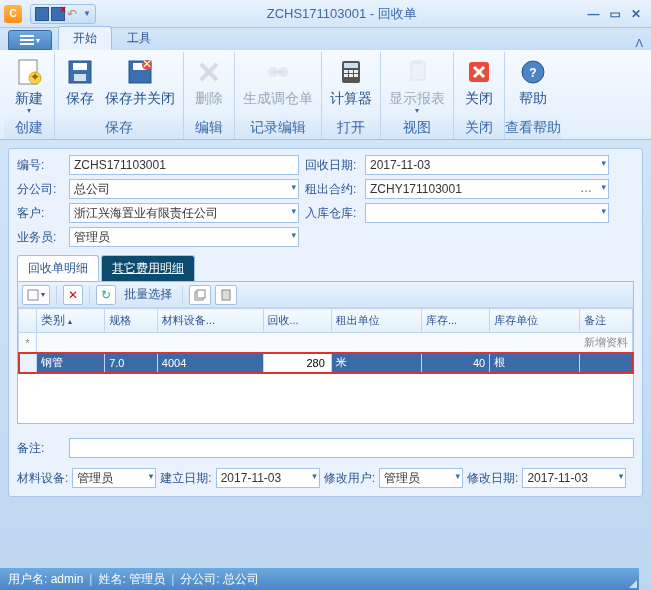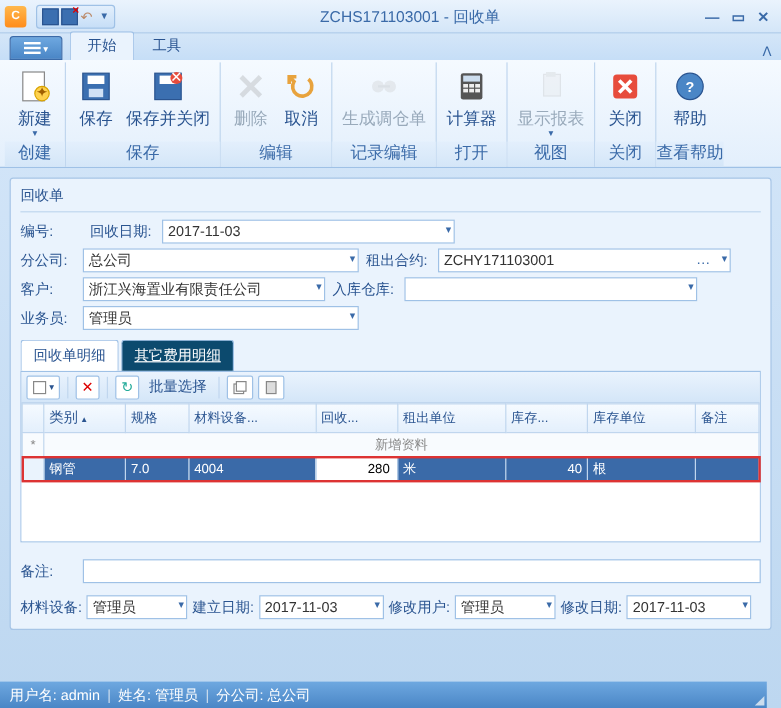--- a/index.html
+++ b/index.html
@@ -50,21 +50,21 @@
 .subpanel { border:1px solid #9fc1e6; background:#fff; }
 .toolbar { height:26px; background:linear-gradient(180deg,#eaf3fd,#d4e6f8); border-bottom:1px solid #c0d6ee; display:flex; align-items:center; padding:0 4px; gap:4px;}
 .tbtn { height:20px; min-width:20px; border:1px solid #9fc1e6; background:#fff; border-radius:2px; display:flex; align-items:center; justify-content:center; cursor:pointer; padding:0 4px; color:#2a5490;}
 .tbtn.red { color:#d00;}
 .tsep { width:1px; height:18px; background:#c0d6ee; margin:0 2px;}
 
 table.grid { width:100%; border-collapse:collapse; }
 table.grid th { background:linear-gradient(180deg,#f5faff,#e3effc); border:1px solid #c0d6ee; color:#2a5490; font-weight:normal; padding:3px 4px; text-align:left; font-size:11px;}
 table.grid th:first-child { width:18px;}
 table.grid td { border:1px solid #c0d6ee; padding:2px 4px; font-size:11px;}
-.newrow td { text-align:center; color:#888; background:#f8fbfe; padding:3px;}
+.newrow td { text-align:right; color:#888; background:#f8fbfe; padding:3px;}
 .datarow { outline:2px solid #d33; outline-offset:-1px;}
 .datarow td { background:#3a6aa8; color:#fff; }
 .datarow td.edit { background:#fff; color:#000; text-align:right; padding-right:6px;}
 .grid-space { height:50px; background:#fff;}
 
 .remark-row { display:flex; align-items:center; margin-top:14px; gap:4px;}
 .remark-row label { width:48px; color:#2a5490;}
 .remark-row .input { flex:1;}
 
 .footer-row { display:flex; align-items:center; margin-top:10px; gap:4px;}
@@ -156,28 +156,20 @@
     <div class="items">
       <div class="rbtn disabled">
         <div class="icon">
             <svg width="28" height="28">
               <line x1="6" y1="6" x2="22" y2="22" stroke="#888" stroke-width="4"></line>
               <line x1="22" y1="6" x2="6" y2="22" stroke="#888" stroke-width="4"></line>
             </svg>
           </div>
         <span class="lbl">删除</span>
       </div>
-      <div class="rbtn">
-        <div class="icon">
-            <svg width="28" height="28">
-              <path d="M20 8 A8 8 0 1 1 8 10 L4 6 M4 12 L4 6 L10 6" fill="none" stroke="#e8a33d" stroke-width="3"></path>
-            </svg>
-          </div>
-        <span class="lbl">取消</span>
-      </div>
     </div>
     <div class="glabel">编辑</div>
   </div>
   <div class="group">
     <div class="items">
       <div class="rbtn disabled">
         <div class="icon">
             <svg width="28" height="28">
               <circle cx="9" cy="14" r="5" fill="#bbb"></circle>
               <circle cx="19" cy="14" r="5" fill="#bbb"></circle>
@@ -250,25 +242,27 @@
           </div>
         <span class="lbl">帮助</span>
       </div>
     </div>
     <div class="glabel">查看帮助</div>
   </div>
 </div>
 
 <div class="content">
   <div class="panel">
-    <div class="panel-title">回收单</div>
 
     <div class="form-row">
       <div class="form-cell">
           <label>编号:</label>
+        <div class="input" style="width:230px">
+            <span>ZCHS171103001</span>
+          </div>
         </div>
       <div class="form-cell wide">
           <label>回收日期:</label>
         <div class="input" style="width:244px">
             <span>2017-11-03</span>
             <span class="caret-dd">▾</span>
           </div>
         </div>
     </div>
     <div class="form-row">
@@ -284,21 +278,21 @@
         <div class="input" style="width:244px">
             <span>ZCHY171103001</span>
             <span class="elps">…</span>
             <span class="caret-dd">▾</span>
           </div>
         </div>
     </div>
     <div class="form-row">
       <div class="form-cell">
           <label>客户:</label>
-        <div class="input" style="width:202px">
+        <div class="input" style="width:230px">
             <span>浙江兴海置业有限责任公司</span>
             <span class="caret-dd">▾</span>
           </div>
         </div>
       <div class="form-cell wide">
           <label>入库仓库:</label>
         <div class="input" style="width:244px">
             <span></span>
             <span class="caret-dd">▾</span>
           </div>

